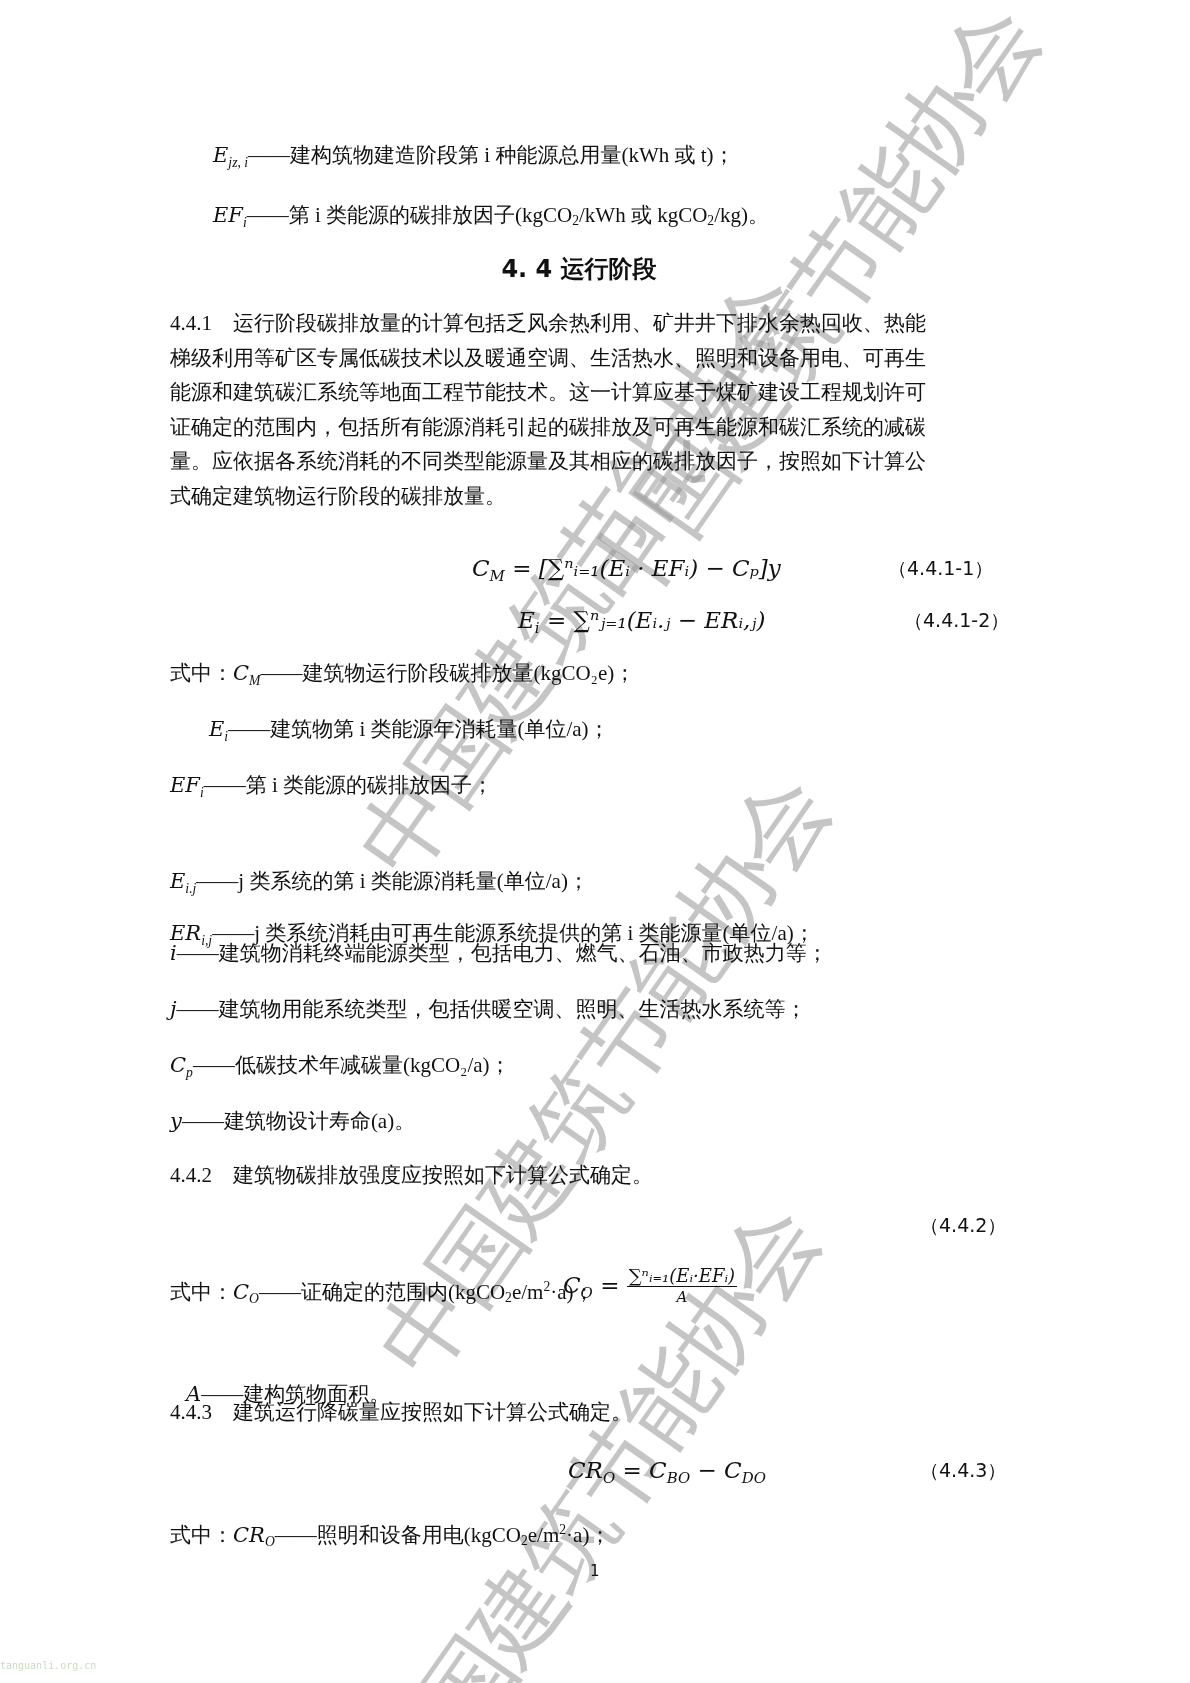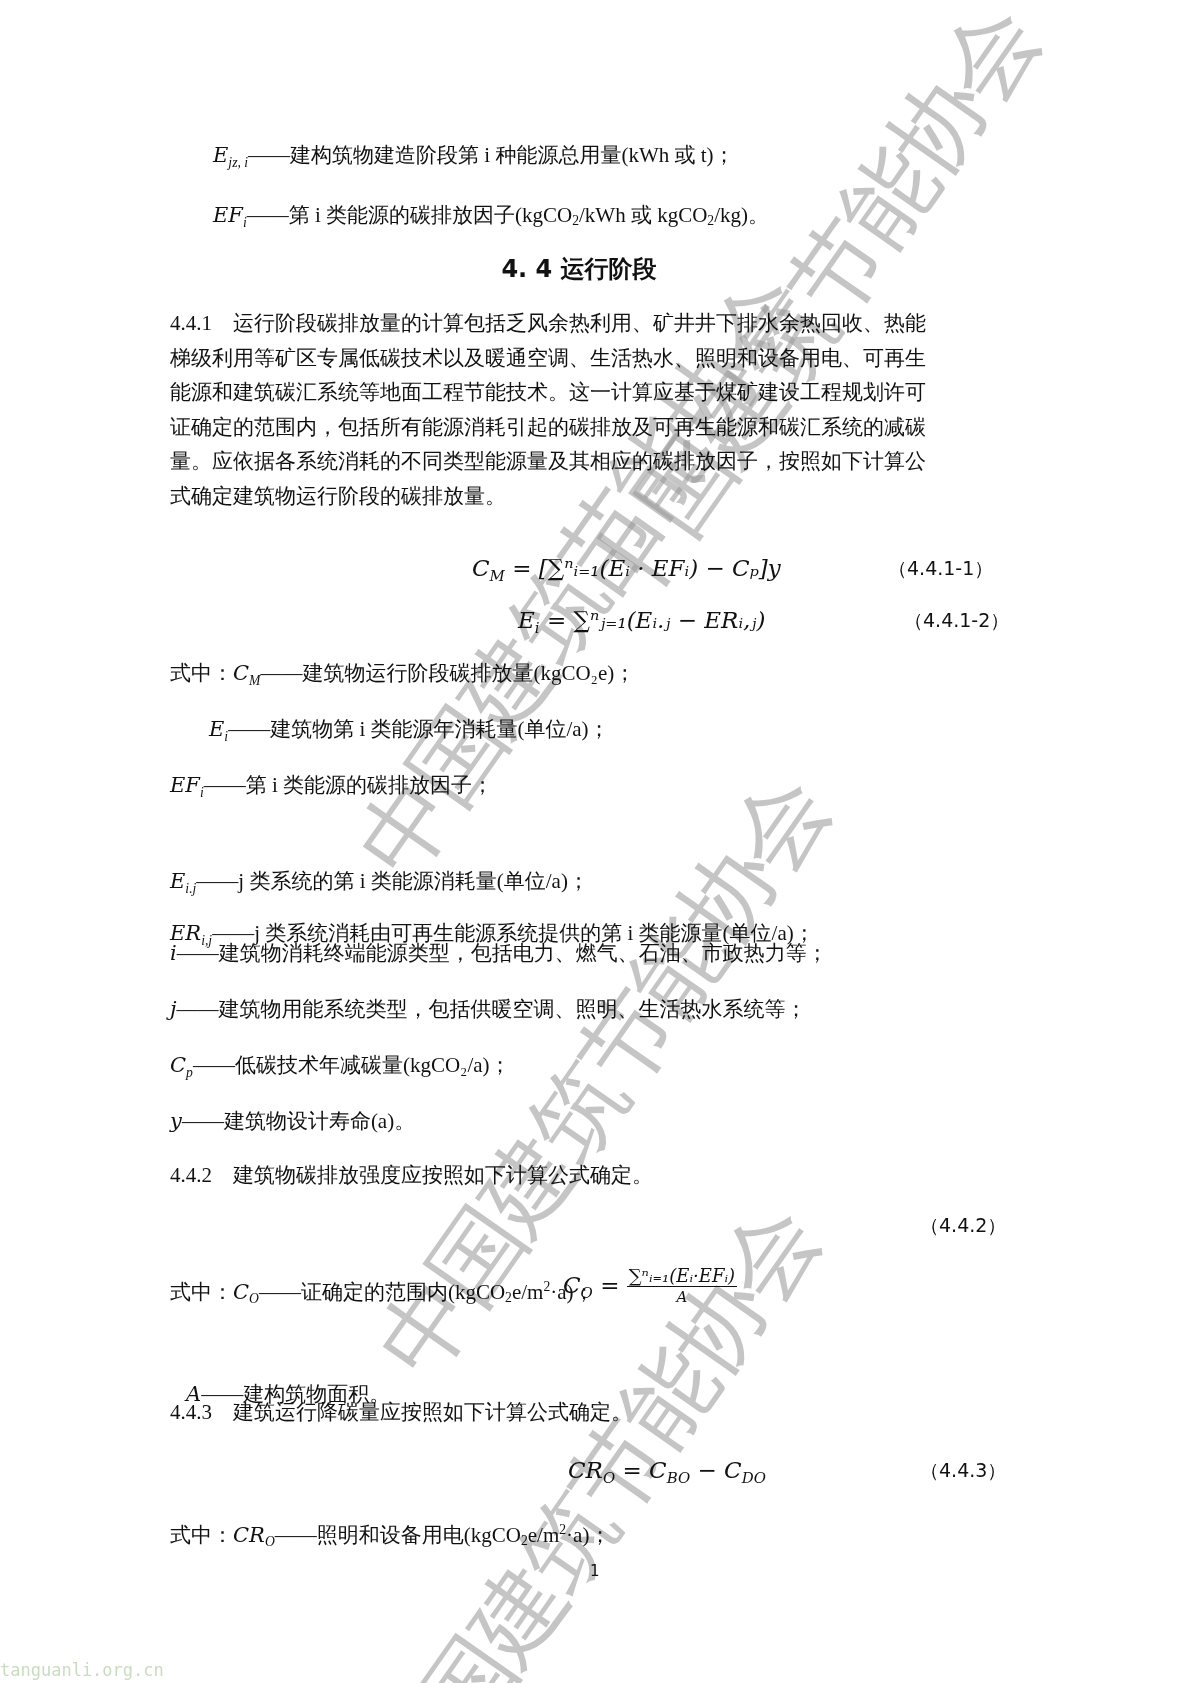--- a/index.html
+++ b/index.html
@@ -17,21 +17,21 @@
   .heading {
     position: absolute; left: 0; width: 1158px; top: 253px; text-align: center;
     font-family: "DejaVu Sans", "Liberation Sans", sans-serif; font-weight: bold; font-size: 24px; line-height: 32px;
   }
   .eqnum { position: absolute; font-family: "DejaVu Sans", "Liberation Sans", sans-serif; font-size: 19px; line-height: 30px; }
   .eq { position: absolute; font-size: 23px; line-height: 30px; white-space: nowrap; }
   .frac { display: inline-block; vertical-align: middle; text-align: center; }
   .frac .num { display: block; font-size: 18px; line-height: 20px; border-bottom: 1px solid #111; padding: 0 2px; }
   .frac .den { display: block; font-size: 15px; line-height: 20px; }
   .pagenum { position: absolute; left: 590px; top: 1562px; font-size: 15px; font-family: "DejaVu Sans", sans-serif; }
-  .site { position: absolute; left: 0; top: 1660px; font-size: 17px; color: #c9dcc0; font-family: "DejaVu Sans Mono", monospace; }
+  .site { position: absolute; left: 0; top: 1660px; font-size: 10px; color: #c9dcc0; font-family: "DejaVu Sans Mono", monospace; }
   .wm {
     position: absolute; color: rgba(150,150,150,0.55); font-family: "DejaVu Sans", sans-serif;
     font-size: 92px; font-weight: normal; transform-origin: left top; transform: rotate(-55deg);
     white-space: nowrap; letter-spacing: -4px; pointer-events: none;
   }
 </style>
 </head>
 <body>
 
 <div class="page">

